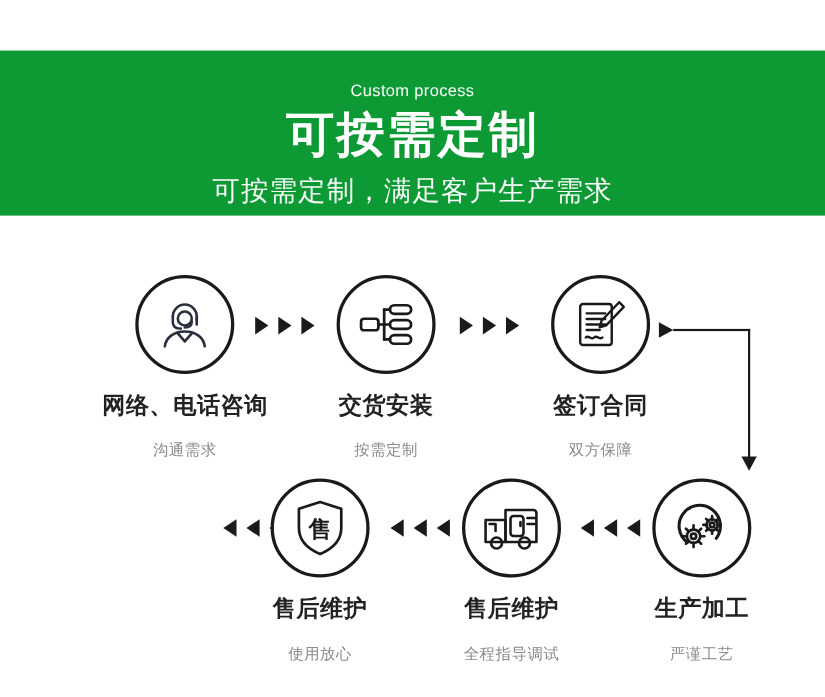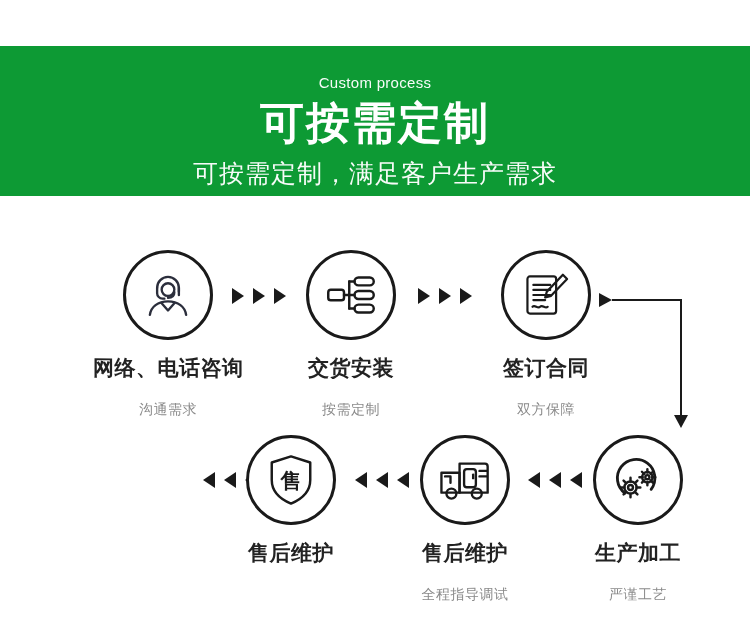--- a/index.html
+++ b/index.html
@@ -182,20 +182,21 @@
   <div class="node" style="left:216px;top:240px;">
     <div class="circle">
       <span style="position:relative;display:block;width:56px;height:56px;">
         <svg width="56" height="56" viewBox="0 0 64 64" fill="none" stroke="#1a1a1a" stroke-width="2.8" stroke-linecap="round" stroke-linejoin="round">
           <path d="M32 5L10 12v20c0 13 10 22 22 27 12-5 22-14 22-27V12L32 5z"></path>
         </svg>
         <span style="position:absolute;left:0;top:0;width:56px;height:56px;display:flex;align-items:center;justify-content:center;font-size:21px;font-weight:bold;color:#1a1a1a;padding-top:2px;box-sizing:border-box;">售</span>
       </span>
     </div>
     <div class="n-title">售后维护</div>
+    <div class="n-sub">使用放心</div>
   </div>
 
   <div class="arrows" style="left:355px;top:277px;">
     <span class="tri-l"></span>
     <span class="tri-l"></span>
     <span class="tri-l"></span>
   </div>
 
   <div class="node" style="left:390px;top:240px;">
     <div class="circle">

